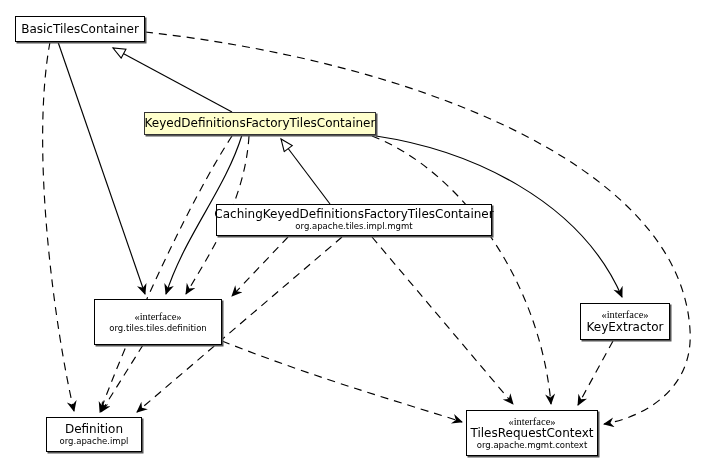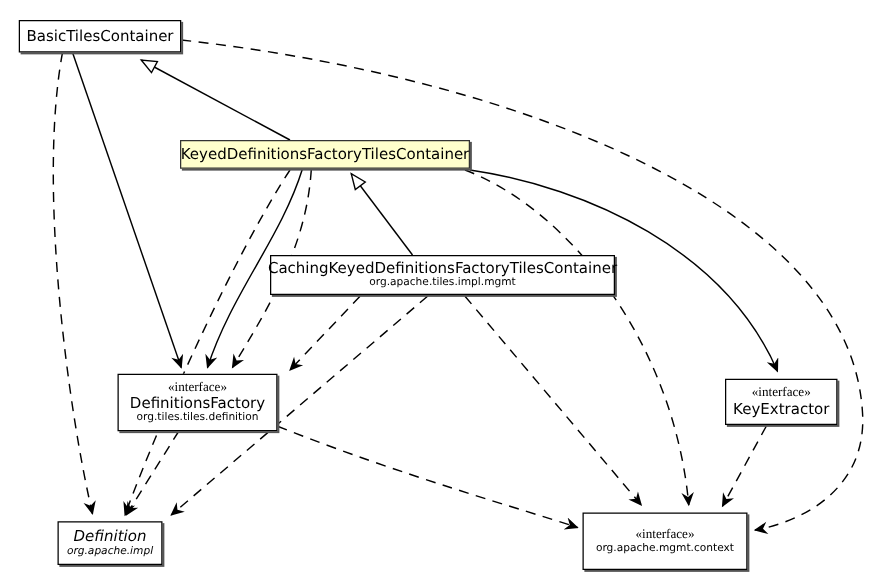--- a/index.html
+++ b/index.html
@@ -93,32 +93,32 @@
     <div class="nname">CachingKeyedDefinitionsFactoryTilesContainer</div>
     <div class="npkg">org.apache.tiles.impl.mgmt</div>
   </div>
 
   <div class="node single highlight" style="left:144px;top:112px;width:232px;height:23px;">
     <div class="nname">KeyedDefinitionsFactoryTilesContainer</div>
   </div>
 
   <div class="node" style="left:94px;top:299px;width:128px;height:46px;">
     <div class="stereotype">«interface»</div>
-    <div class="nname">DefinitionsFactory</div>
     <div class="npkg">org.tiles.tiles.definition</div>
   </div>
 
   <div class="node" style="left:580px;top:303px;width:90px;height:37px;">
     <div class="stereotype">«interface»</div>
     <div class="nname">KeyExtractor</div>
   </div>
 
-  <div class="node" style="left:46px;top:417px;width:84px;height:35px;font-style:italic;">
+  <div class="node" style="left:46px;top:417px;width:96px;height:35px;">
     <div class="nname">Definition</div>
     <div class="npkg">org.apache.impl</div>
   </div>
 
   <div class="node" style="left:466px;top:410px;width:132px;height:46px;">
     <div class="stereotype">«interface»</div>
+    <div class="nname">TilesRequestContext</div>
     <div class="npkg">org.apache.mgmt.context</div>
   </div>
 
 </div>
 
 </body></html>

